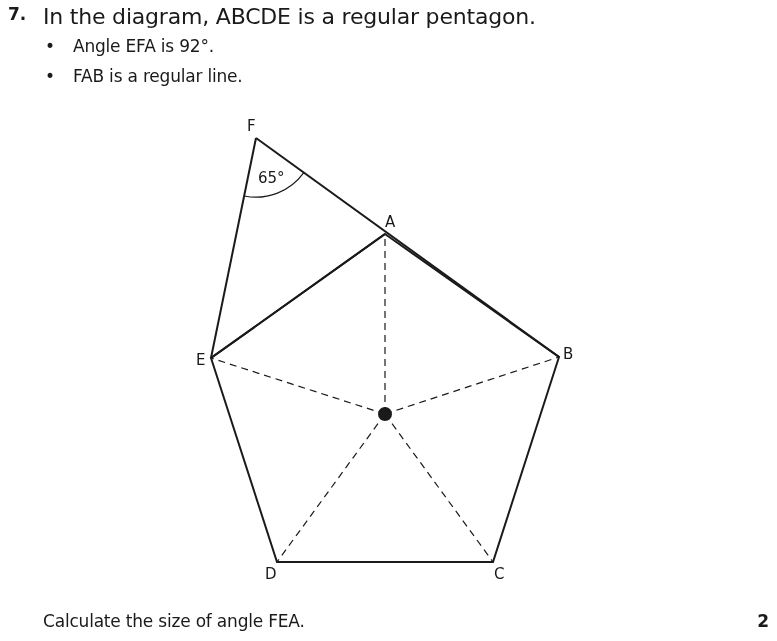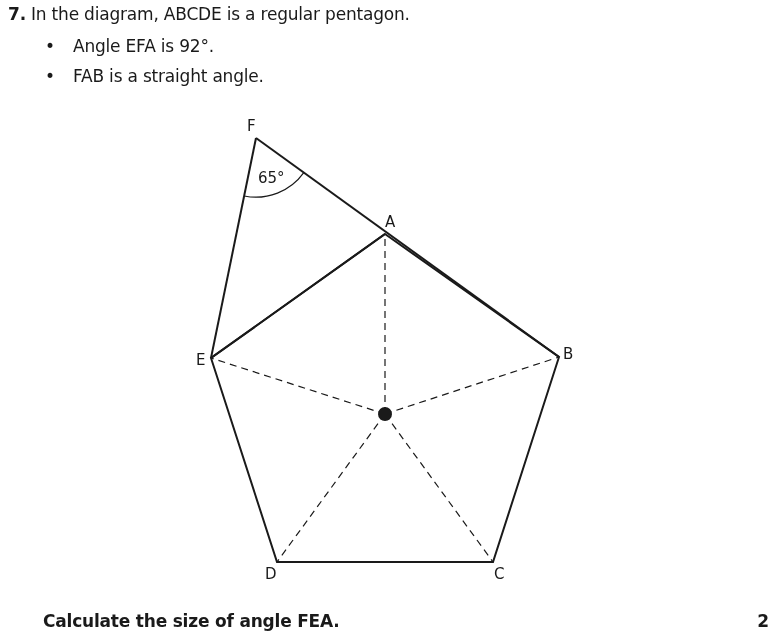--- a/index.html
+++ b/index.html
@@ -4,51 +4,51 @@
   <style>
     html, body { margin: 0; padding: 0; background: #ffffff; }
     body {
       width: 777px; height: 641px; position: relative; overflow: hidden;
       font-family: "DejaVu Sans", sans-serif; color: #1a1a1a;
     }
     .qnum {
       position: absolute; left: 8px; top: 4px; font-size: 17px; font-weight: bold;
     }
     .stem {
-      position: absolute; left: 31px; top: 4px; font-size: 17px; letter-spacing: -0.2px;
+      position: absolute; left: 43px; top: 4px; font-size: 22px; letter-spacing: -0.2px;
     }
     .bullet {
       position: absolute; left: 45px; font-size: 17px; letter-spacing: -0.2px;
     }
     .bullet .dot { position: absolute; left: 0; top: 0; }
     .bullet .txt { position: absolute; left: 28px; top: 0; white-space: nowrap; }
     .b1 { top: 36px; }
     .b2 { top: 66px; }
     svg.diagram { position: absolute; left: 0; top: 0; }
     .lbl { font-family: "DejaVu Sans", sans-serif; font-size: 15px; fill: #1a1a1a; }
     .prompt {
-      position: absolute; left: 43px; top: 611px; font-size: 17px; letter-spacing: -0.2px; font-weight: bold;
+      position: absolute; left: 43px; top: 611px; font-size: 17px; letter-spacing: -0.2px;
     }
     .marks {
       position: absolute; right: 8px; top: 611px; font-size: 17px; font-weight: bold;
     }
   </style>
 </head>
 <body>
 
 <div class="qnum">7.</div>
 <div class="stem">In the diagram, ABCDE is a regular pentagon.</div>
 
 <div class="bullet b1">
   <span class="dot">•</span>
   <span class="txt">Angle EFA is 92°.</span>
 </div>
 <div class="bullet b2">
   <span class="dot">•</span>
-  <span class="txt">FAB is a straight angle.</span>
+  <span class="txt">FAB is a regular line.</span>
 </div>
 
 <svg class="diagram" width="777" height="641" viewBox="0 0 777 641">
 
   <polygon points="385,234 559,357 493,562 277,562 211,358" fill="none" stroke="#1a1a1a" stroke-width="2" stroke-linejoin="miter"></polygon>
 
   <line x1="256" y1="138" x2="559" y2="357" stroke="#1a1a1a" stroke-width="2"></line>
 
   <line x1="256" y1="138" x2="211" y2="358" stroke="#1a1a1a" stroke-width="2"></line>
 

